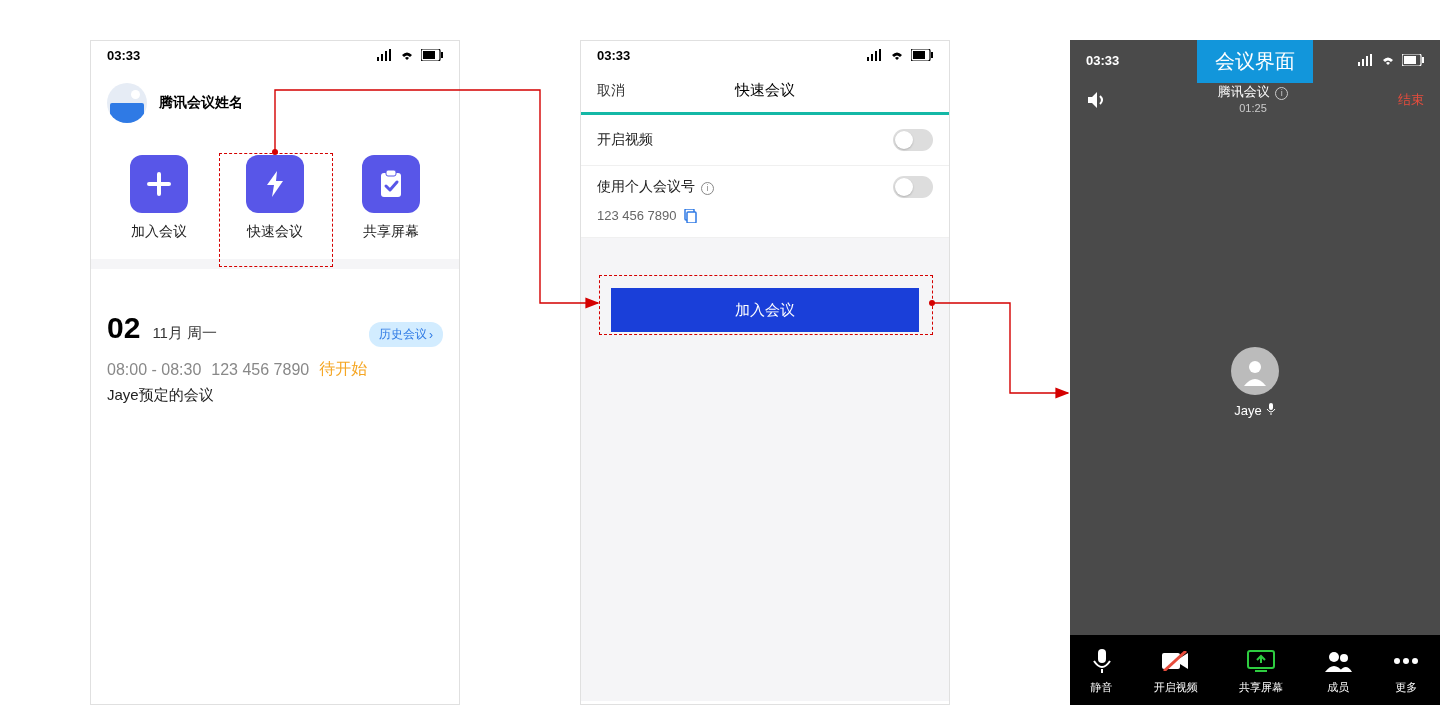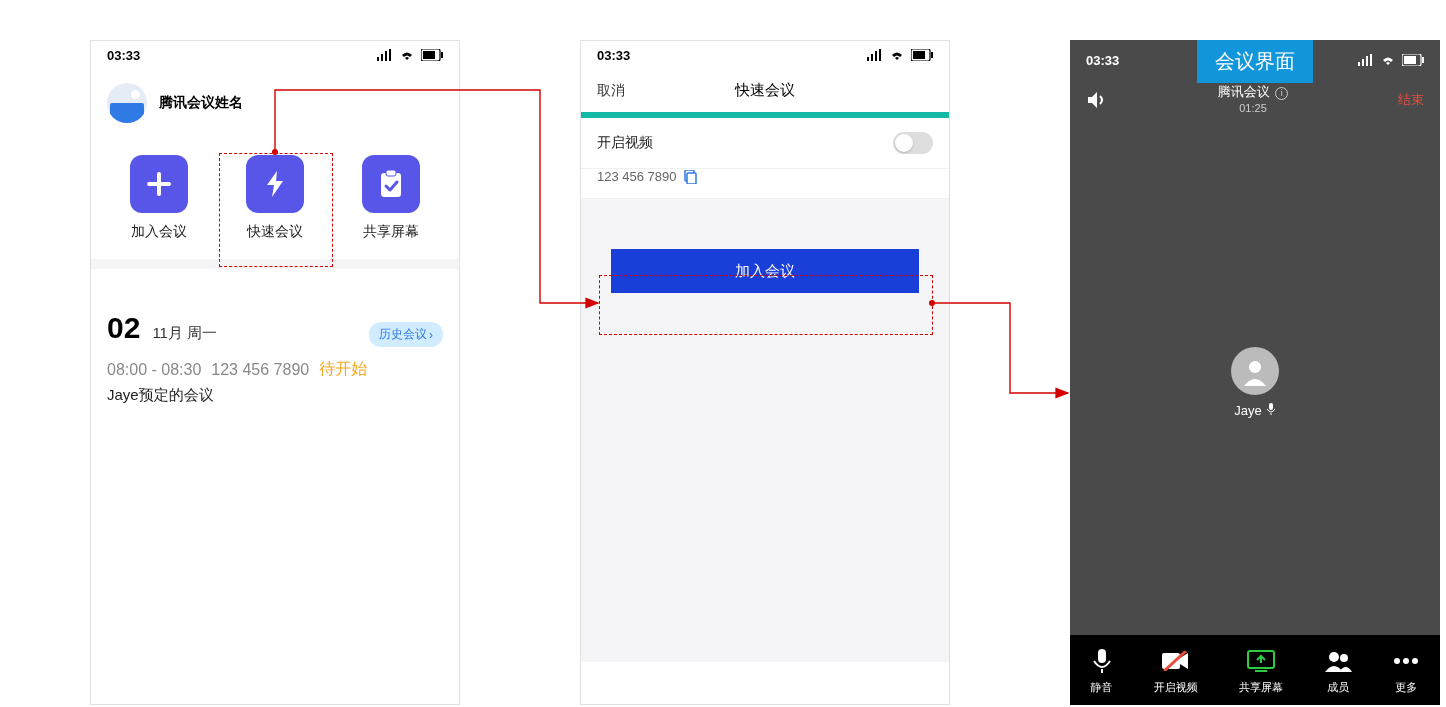--- a/index.html
+++ b/index.html
@@ -90,21 +90,21 @@
 
   
   .dashbox {
     position:absolute; border:1px dashed #d40000; pointer-events:none;
   }
 
   
   .p2-nav {
     display:flex; align-items:center; justify-content:center;
     position:relative; padding:12px 16px; font-size:15px;
-    border-bottom:6px solid #14b8a6;
+    border-bottom:3px solid #14b8a6;
   }
   .p2-cancel { position:absolute; left:16px; font-size:14px; color:#333; }
   .p2-row {
     display:flex; align-items:center; justify-content:space-between;
     padding:14px 16px; font-size:14px; color:#222;
     border-bottom:1px solid #f0f0f0; background:#fff;
   }
   .p2-row.noborder { border-bottom:none; padding-top:10px; padding-bottom:10px; }
   .p2-sub { font-size:13px; color:#666; padding:0 16px 14px; background:#fff; display:flex; align-items:center; gap:6px; border-bottom:1px solid #f0f0f0;}
   .p2-body { background:#f5f5f7; height:calc(100% - 200px); padding-top:50px; }
@@ -267,20 +267,27 @@
   <div class="p2-nav">
     <span class="p2-cancel">取消</span>
     <span>快速会议</span>
   </div>
 
   <div class="p2-row">
     <span>开启视频</span>
     <div class="toggle"></div>
   </div>
 
+  <div class="p2-row noborder">
+    <span>
+      <span>使用个人会议号</span>
+      <span class="info-circ">i</span>
+    </span>
+    <div class="toggle"></div>
+  </div>
   <div class="p2-sub">
     <span>123 456 7890</span>
     <svg width="14" height="14" viewBox="0 0 14 14">
         <rect x="2" y="0" width="9" height="11" rx="1" fill="none" stroke="#2f7ae5" stroke-width="1.5"></rect>
         <rect x="4" y="3" width="9" height="11" rx="1" fill="#fff" stroke="#2f7ae5" stroke-width="1.5"></rect>
       </svg>
   </div>
 
   <div class="p2-body">
     <div class="p2-join-wrap">

